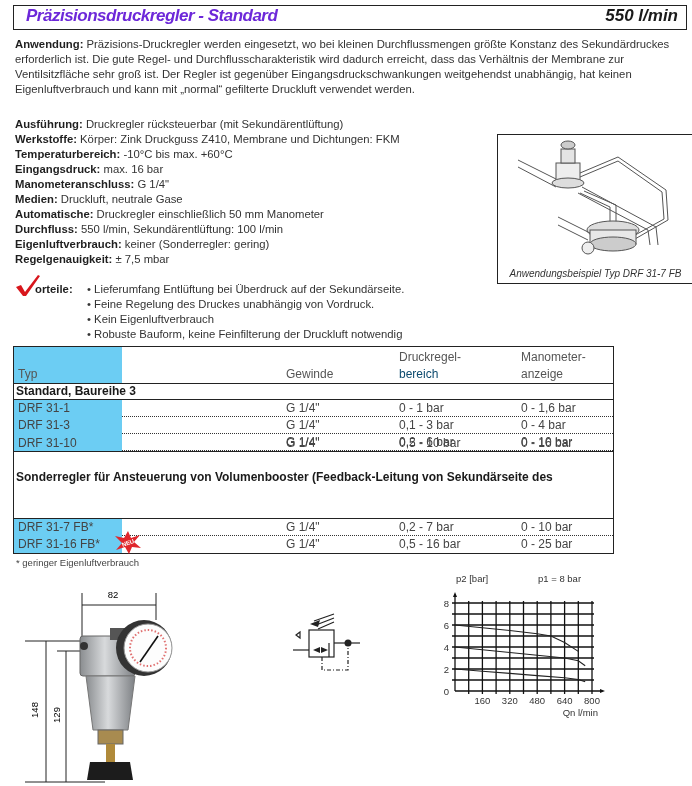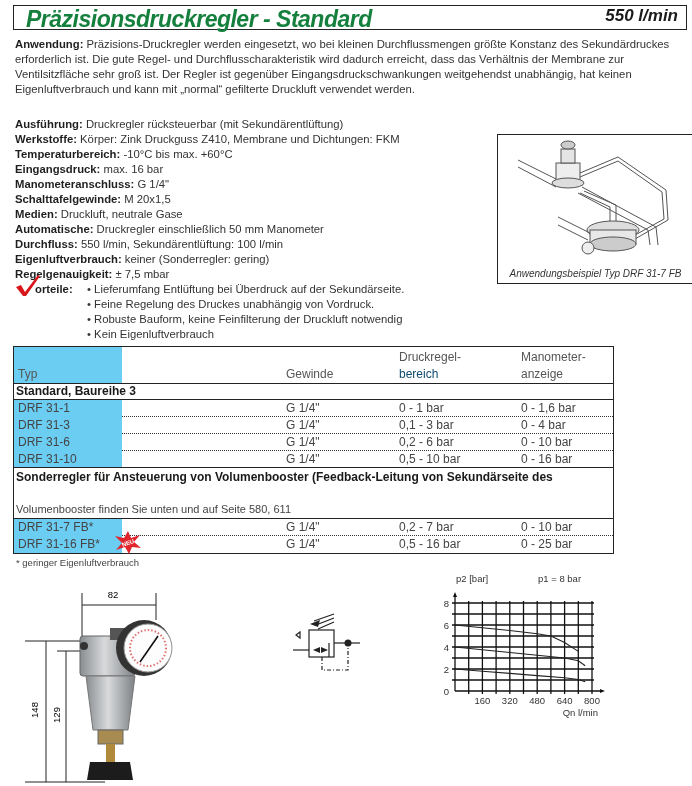--- a/index.html
+++ b/index.html
@@ -1,20 +1,20 @@
 <!DOCTYPE html>
 <html><head>
 <meta charset="utf-8">
 <style>
   html, body { margin:0; padding:0; background:#ffffff; }
   body { width:692px; height:786px; position:relative; overflow:hidden;
          font-family:"DejaVu Sans", sans-serif; color:#2a2a2a; }
   .abs { position:absolute; }
   #title-box { left:13px; top:5px; width:674px; height:25px; border:1.5px solid #222; box-sizing:border-box; }
-  #title-left { left:26px; top:6px; font-size:23px; font-weight:bold; font-style:italic; color:#15803d; letter-spacing:-0.5px; font-family:"Liberation Sans", sans-serif; }
+  #title-left { left:26px; top:6px; font-size:17px; font-weight:bold; font-style:italic; color:#6d28d9; letter-spacing:-0.5px; font-family:"Liberation Sans", sans-serif; }
   #title-right { right:14px; top:6px; font-size:17px; font-weight:bold; font-style:italic; color:#1a1a1a; font-family:"Liberation Sans", sans-serif; }
   .txt { font-size:11.3px; line-height:15px; font-family:"Liberation Sans", sans-serif; color:#333; }
   .lbl { font-weight:bold; color:#1f1f1f; }
   #intro { left:15px; top:37px; width:672px; }
   #specs { left:15px; top:117px; width:470px; }
   #specs div { white-space:nowrap; }
   #app-box { left:497px; top:134px; width:197px; height:150px; border:1px solid #222; box-sizing:border-box;font-style:italic; }
   #app-caption { left:0; bottom:4px; width:100%; text-align:center; font-size:10px; color:#333; font-family:"Liberation Sans", sans-serif; }
   #vorteile { left:15px; top:282px; width:480px; }
   #vorteile .head { position:absolute; left:0; top:0; }
@@ -41,21 +41,20 @@
 <div id="intro" class="abs txt">
   <span class="lbl">Anwendung:</span><span> Präzisions-Druckregler werden eingesetzt, wo bei kleinen Durchflussmengen größte Konstanz des Sekundärdruckes erforderlich ist. Die gute Regel- und Durchflusscharakteristik wird dadurch erreicht, dass das Verhältnis der Membrane zur Ventilsitzfläche sehr groß ist. Der Regler ist gegenüber Eingangsdruckschwankungen weitgehendst unabhängig, hat keinen Eigenluftverbrauch und kann mit „normal“ gefilterte Druckluft verwendet werden.</span>
 </div>
 
 <div id="specs" class="abs txt">
   <div><span class="lbl">Ausführung:</span><span> Druckregler rücksteuerbar (mit Sekundärentlüftung)</span></div>
   <div><span class="lbl">Werkstoffe:</span><span> Körper: Zink Druckguss Z410, Membrane und Dichtungen: FKM</span></div>
   <div><span class="lbl">Temperaturbereich:</span><span> -10°C bis max. +60°C</span></div>
   <div><span class="lbl">Eingangsdruck:</span><span> max. 16 bar</span></div>
   <div><span class="lbl">Manometeranschluss:</span><span> G 1/4"</span></div>
-  <div><span class="lbl">Schalttafelgewinde:</span><span> M 20x1,5</span></div>
   <div><span class="lbl">Medien:</span><span> Druckluft, neutrale Gase</span></div>
   <div><span class="lbl">Automatische:</span><span> Druckregler einschließlich 50 mm Manometer</span></div>
   <div><span class="lbl">Durchfluss:</span><span> 550 l/min, Sekundärentlüftung: 100 l/min</span></div>
   <div><span class="lbl">Eigenluftverbrauch:</span><span> keiner (Sonderregler: gering)</span></div>
   <div><span class="lbl">Regelgenauigkeit:</span><span> ± 7,5 mbar</span></div>
 </div>
 
 <div id="app-box" class="abs">
   <svg width="188" height="130" viewBox="0 0 188 130">
     <g fill="none" stroke="#555" stroke-width="1">
@@ -86,22 +85,22 @@
 <div id="vorteile" class="abs txt">
   <div class="head">
     <svg width="26" height="22" viewBox="0 0 26 22" style="position:absolute; left:0; top:-7px;">
       <path d="M1 12 L6 10 L10 17 L23 0 L25 1 L11 21 L8 21 Z" fill="#d8161c"></path>
     </svg>
     <span class="lbl" style="margin-left:20px;">orteile:</span>
   </div>
   <ul>
     <li>Lieferumfang Entlüftung bei Überdruck auf der Sekundärseite.</li>
     <li>Feine Regelung des Druckes unabhängig von Vordruck.</li>
+    <li>Kein Eigenluftverbrauch</li>
     <li>Robuste Bauform, keine Feinfilterung der Druckluft notwendig</li>
-    <li>Kein Eigenluftverbrauch</li>
   </ul>
 </div>
 
 <div id="table" class="abs">
 
   <div class="row solid" style="top:0; height:36px;">
     <div class="cell blue" style="left:0; top:0; width:108px; height:36px;"></div>
     <div class="cell" style="left:4px; top:20px; color:#555;">Typ</div>
     <div class="cell" style="left:272px; top:20px; color:#555;">Gewinde</div>
     <div class="cell" style="left:385px; top:3px; color:#555;">Druckregel-</div>
@@ -128,31 +127,30 @@
     <div class="cell" style="left:385px; top:1px;">0,1 - 3 bar</div>
     <div class="cell" style="left:507px; top:1px;">0 - 4 bar</div>
   </div>
   <div class="row dotted" style="top:87px; height:16px;">
     <div class="cell blue" style="left:0; top:0; width:108px; height:17px;"></div>
     <div class="cell" style="left:4px; top:1px;">DRF 31-6</div>
     <div class="cell" style="left:272px; top:1px;">G 1/4"</div>
     <div class="cell" style="left:385px; top:1px;">0,2 - 6 bar</div>
     <div class="cell" style="left:507px; top:1px;">0 - 10 bar</div>
   </div>
-  <div class="row solid" style="top:104px; height:16px;">
+  <div class="row solid" style="top:88px; height:16px;">
     <div class="cell blue" style="left:0; top:0; width:108px; height:16px;"></div>
     <div class="cell" style="left:4px; top:1px;">DRF 31-10</div>
     <div class="cell" style="left:272px; top:1px;">G 1/4"</div>
     <div class="cell" style="left:385px; top:1px;">0,5 - 10 bar</div>
     <div class="cell" style="left:507px; top:1px;">0 - 16 bar</div>
   </div>
 
   <div class="row solid" style="top:121px; height:50px;">
     <div class="cell" style="left:2px; top:2px; color:#1a1a1a; font-weight:bold;">Sonderregler für Ansteuerung von Volumenbooster (Feedback-Leitung von Sekundärseite des</div>
-    <div class="cell" style="left:2px; top:35px; font-size:11px; color:#444;">Volumenbooster finden Sie unten und auf Seite 580, 611</div>
   </div>
 
   <div class="row dotted" style="top:172px; height:16px;">
     <div class="cell blue" style="left:0; top:0; width:108px; height:17px;"></div>
     <div class="cell" style="left:4px; top:1px;">DRF 31-7 FB*</div>
     <div class="cell" style="left:272px; top:1px;">G 1/4"</div>
     <div class="cell" style="left:385px; top:1px;">0,2 - 7 bar</div>
     <div class="cell" style="left:507px; top:1px;">0 - 10 bar</div>
   </div>
   <div class="row" style="top:189px; height:17px;">

